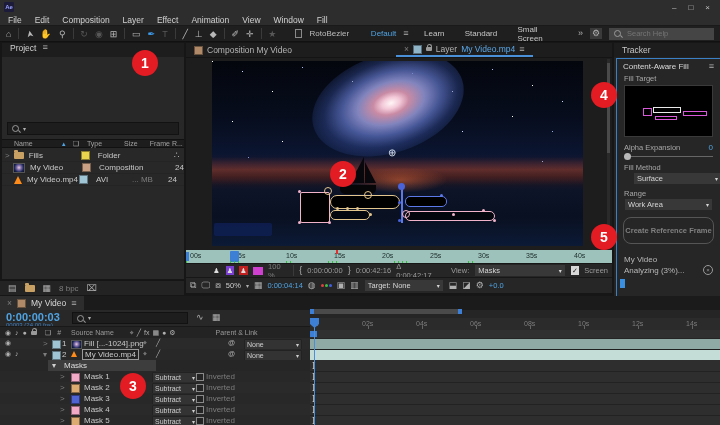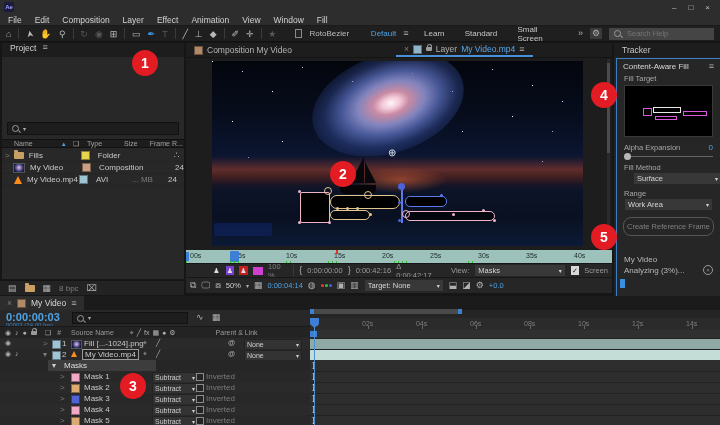--- a/index.html
+++ b/index.html
@@ -57,21 +57,21 @@
   .lruler{left:186px;top:250px;width:426px;height:13px;background:#9dc2bc;overflow:hidden;}
   .lruler span{position:absolute;top:2px;font-size:7px;color:#21302c;}
   .greens{position:absolute;left:0;top:11px;width:1px;height:2px;background:#2ec22e;box-shadow:44px 0 #2ec22e,48px 0 #2ec22e,52px 0 #2ec22e,100px 0 #2ec22e,104px 0 #2ec22e,142px 0 #2ec22e,146px 0 #2ec22e,150px 0 #2ec22e,208px 0 #2ec22e,212px 0 #2ec22e,216px 0 #2ec22e,220px 0 #2ec22e,282px 0 #2ec22e,286px 0 #2ec22e;}
   .lbar,.cbar{left:186px;width:426px;height:14px;background:#262626;display:flex;align-items:center;gap:5px;padding:0 4px;font-size:7.5px;color:#9a9a9a;border-top:1px solid #171717;}
   .dd{background:#383838;border:1px solid #262626;border-radius:1px;display:flex;align-items:center;justify-content:space-between;padding:0 3px;color:#d5d5d5;height:11px;font-size:7.5px;}
   .figure{width:9px;height:9px;display:flex;align-items:center;justify-content:center;font-size:7px;color:#ddd;}
   
   .rpanel{left:614px;top:43px;width:106px;height:262px;background:#232323;}
   .caf{position:absolute;left:2px;top:15px;width:103px;height:243px;border:1px solid #3b7fc4;background:#262626;}
   .lbl{font-size:7.5px;color:#a8a8a8;}
-  .pill{border-radius:8px;display:flex;align-items:center;justify-content:center;height:19px;font-size:7.5px;}
+  .pill{border-radius:8px;display:flex;align-items:center;justify-content:center;height:27px;font-size:7.5px;font-weight:bold;}
   .cx{width:8px;height:8px;border:1px solid #9a9a9a;border-radius:50%;color:#9a9a9a;font-size:6px;display:flex;align-items:center;justify-content:center;}
   
   .tl{left:0;top:296px;width:720px;height:129px;background:#252525;}
   .tl-tabs{height:14px;background:#1b1b1b;display:flex;align-items:center;}
   .tl-tab{height:14px;background:#2d2d2d;display:flex;align-items:center;gap:5px;padding:0 7px;font-size:8.5px;color:#d8d8d8;}
   .tchead{position:absolute;left:0;top:14px;width:310px;height:16px;background:#282828;}
   .colhead{position:absolute;left:0;top:30px;width:310px;height:11px;background:#232323;border-top:1px solid #191919;border-bottom:1px solid #191919;display:flex;align-items:center;font-size:7px;color:#9a9a9a;}
   .trow{position:absolute;left:0;width:310px;height:11px;border-bottom:1px solid #202020;font-size:8px;color:#c8c8c8;}
   .trow > *{position:absolute;top:1px;}
   .ddm{position:absolute;background:#333;border:1px solid #222;border-radius:1px;height:9px;display:flex;align-items:center;justify-content:space-between;padding:0 2px;font-size:7px;color:#cfcfcf;}

